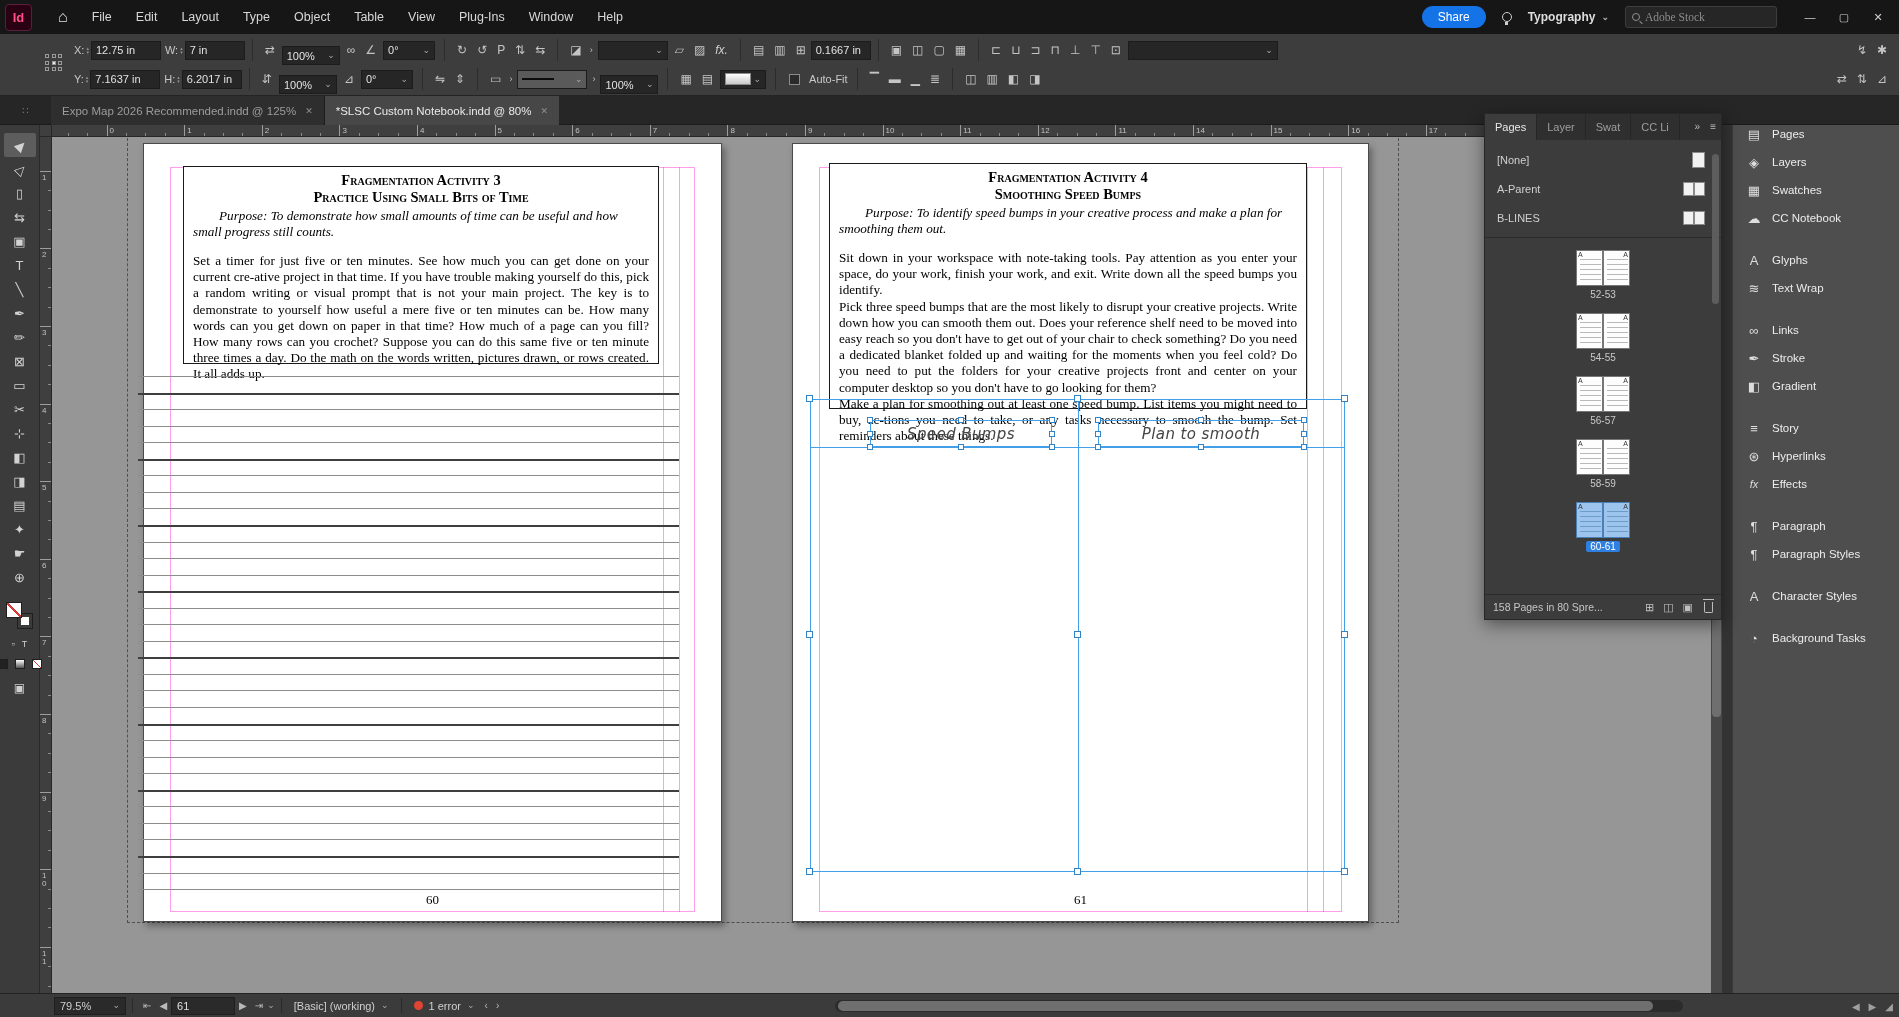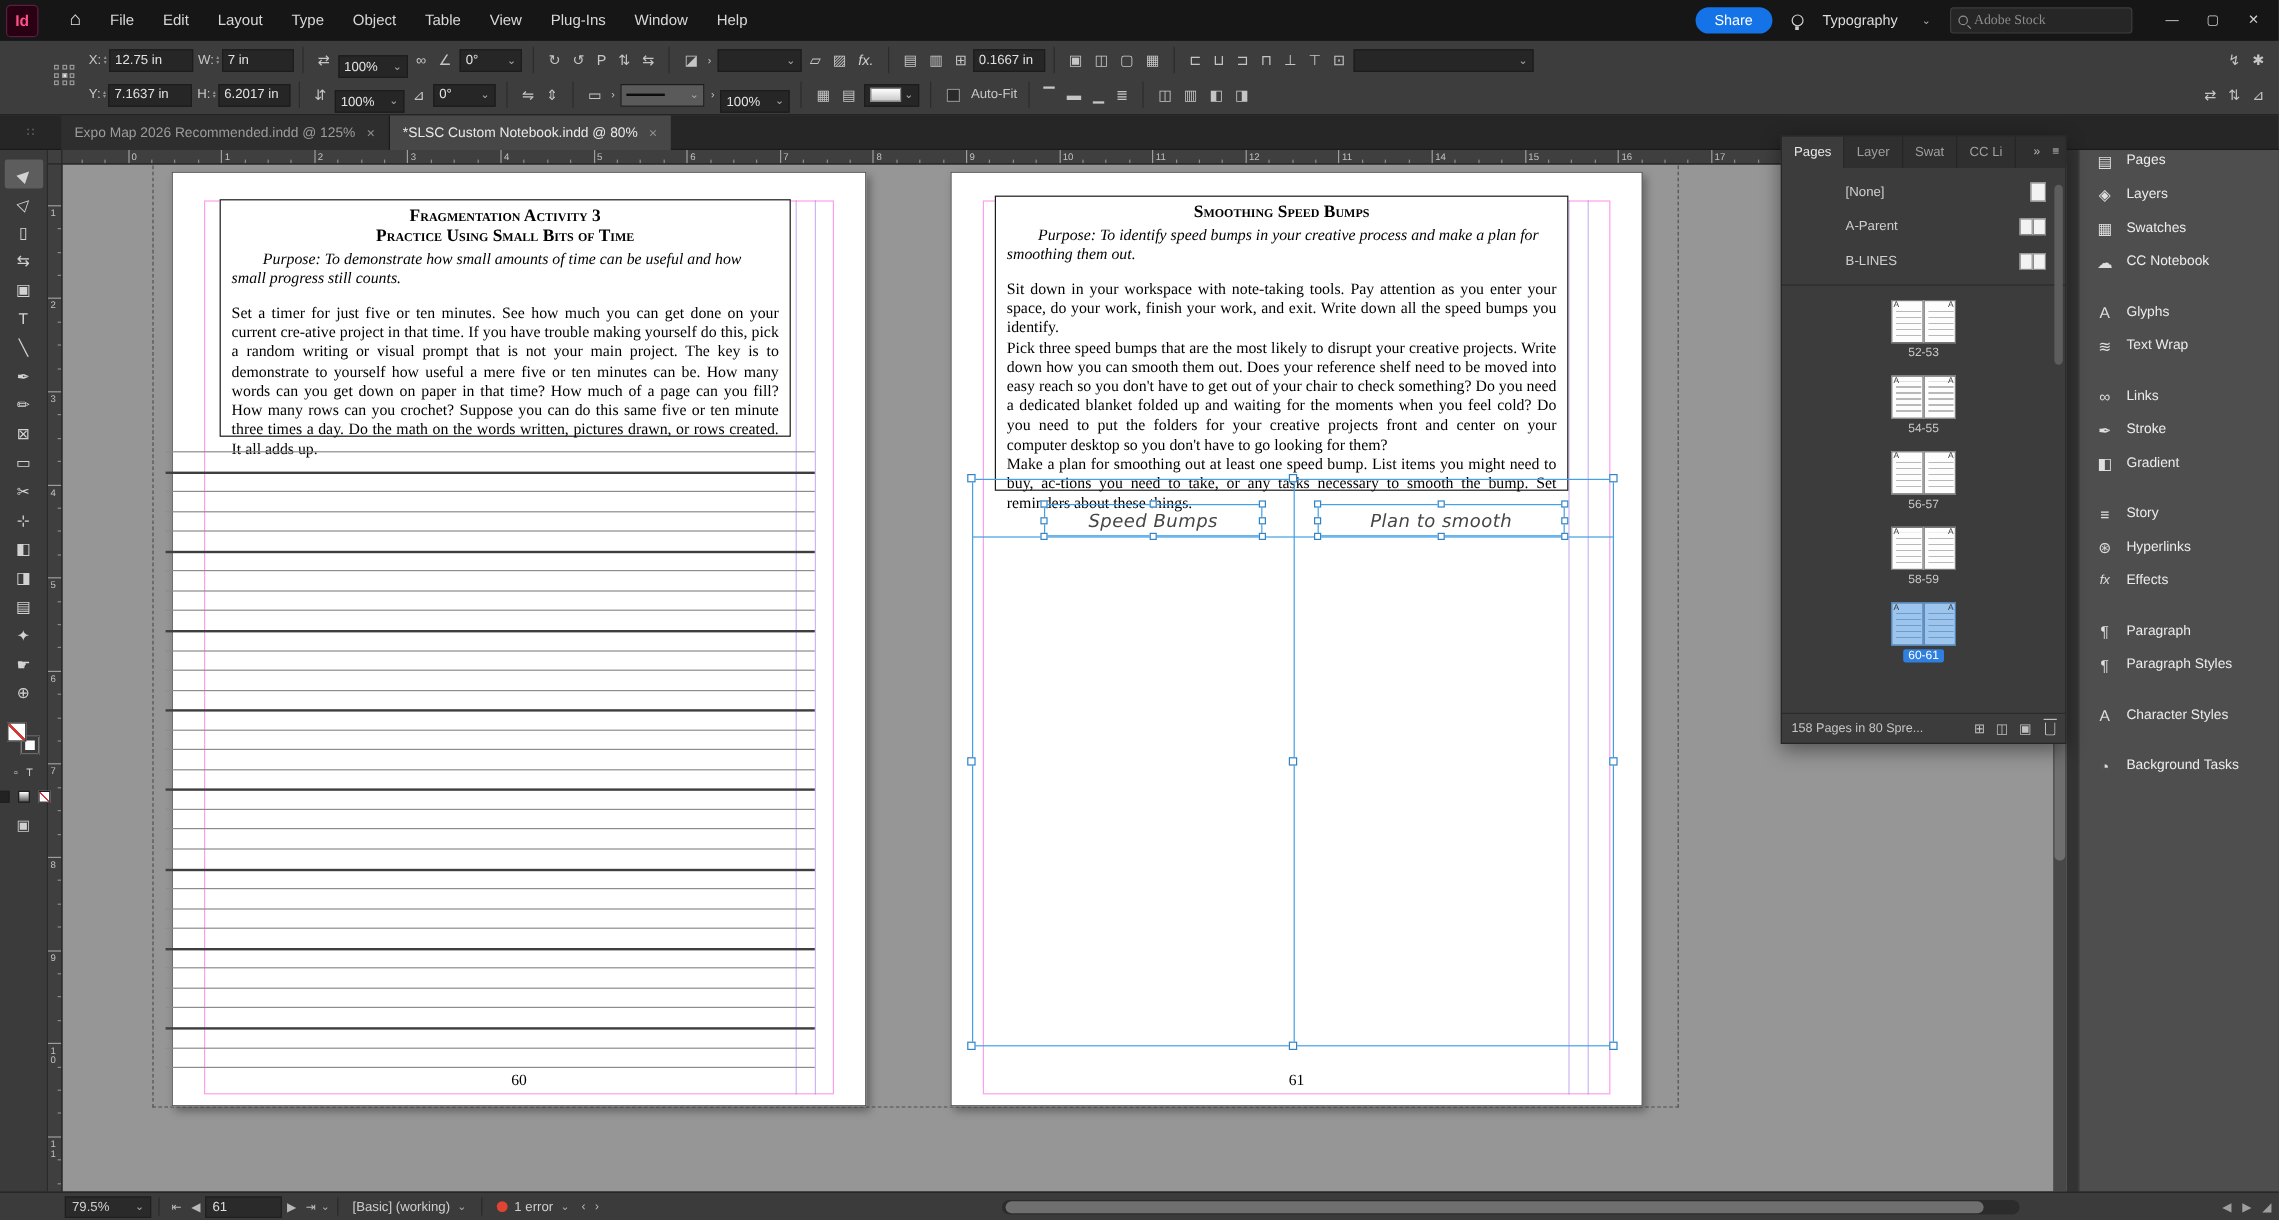--- a/index.html
+++ b/index.html
@@ -8,21 +8,21 @@
 
 .titlebar{position:absolute;left:0;top:0;width:1899px;height:34px;background:#161616;display:flex;align-items:center;z-index:80;}
 .id-logo{width:27px;height:27px;margin-left:5px;background:#2a0013;border:1px solid #5a1f3e;color:#ff4f87;font-size:13px;font-weight:bold;display:flex;align-items:center;justify-content:center;border-radius:4px;}
 .home-icon{margin-left:26px;font-size:16px;color:#e0e0e0;}
 .menus{display:flex;margin-left:12px;height:34px;}
 .menu-item{padding:0 12px;line-height:34px;font-size:12.5px;color:#d8d8d8;cursor:default;}
 .tb-right{margin-left:auto;display:flex;align-items:center;gap:16px;padding-right:4px;}
 .share-btn{background:#1473e6;border:none;color:#fff;font-size:12px;height:22px;padding:0 16px;border-radius:11px;font-family:inherit;}
 .bulb{width:10px;height:10px;border:1px solid #cfcfcf;border-radius:50%;position:relative;display:inline-block;}
 .bulb::after{content:"";position:absolute;left:2px;top:9px;width:3px;height:3px;background:#cfcfcf;}
-.workspace-switch{display:flex;align-items:center;gap:20px;font-size:12px;color:#ddd;}
+.workspace-switch{display:flex;align-items:center;gap:6px;font-size:12px;color:#ddd;font-weight:bold;}
 .caret{font-size:9px;color:#aaa;line-height:1;}
 .stock-search{width:152px;height:22px;background:#262626;border:1px solid #3d3d3d;border-radius:3px;display:flex;align-items:center;padding:0 6px;gap:5px;}
 .mag{width:8px;height:8px;border:1px solid #909090;border-radius:50%;position:relative;flex:none;}
 .mag::after{content:"";position:absolute;width:4px;height:1px;background:#909090;transform:rotate(45deg);left:6px;top:8px;}
 .stock-search input{background:transparent;border:none;outline:none;color:#bbb;font-size:11.5px;width:112px;font-family:Liberation Serif, serif;}
 .stock-search input::placeholder{color:#8b8b8b;}
 .win-controls{display:flex;}
 .win-btn{width:34px;text-align:center;font-size:11px;color:#cfcfcf;line-height:34px;}
 
 .control{position:absolute;top:34px;left:0;width:1899px;height:62px;background:#3d3d3d;border-bottom:1px solid #242424;z-index:70;}
@@ -108,21 +108,21 @@
 .vscroll{position:absolute;left:1711px;top:137px;width:11px;height:856px;background:#484848;z-index:22;}
 .vscroll-thumb{position:absolute;left:1px;top:280px;width:9px;height:300px;background:#6f6f6f;border-radius:4px;}
 
 .pages-panel{position:absolute;left:1484px;top:113px;width:238px;height:507px;background:#3c3c3c;border:1px solid #272727;box-shadow:0 5px 16px rgba(0,0,0,.45);z-index:60;display:flex;flex-direction:column;}
 .ppanel-tabs{height:26px;background:#2f2f2f;display:flex;align-items:stretch;font-size:11px;color:#9f9f9f;flex:none;}
 .ppanel-tab{padding:0 10px;line-height:26px;border-right:1px solid #262626;white-space:nowrap;overflow:hidden;}
 .ppanel-tab.active{background:#3c3c3c;color:#e8e8e8;}
 .ppanel-tabs .more{margin-left:auto;padding:0 5px;line-height:26px;color:#bbb;font-size:10px;}
 .ppanel-tabs .more + .more{margin-left:0;}
 .parent-list{padding-top:5px;flex:none;}
-.parent-row{height:29px;display:flex;align-items:center;justify-content:space-between;padding:0 16px 0 12px;font-size:11px;color:#d0d0d0;margin-left:41px;}
+.parent-row{height:29px;display:flex;align-items:center;justify-content:space-between;padding:0 16px 0 12px;font-size:11px;color:#d0d0d0;}
 .parent-pages{display:flex;}
 .mini-page{width:11px;height:14px;background:#f2f2f2;border:1px solid #8a8a8a;display:inline-block;}
 .parent-pages.p1 .mini-page{width:13px;height:16px;}
 .panel-sep{height:1px;background:#2b2b2b;margin-top:5px;flex:none;}
 .spread-list{flex:1;overflow:hidden;padding-top:12px;display:flex;flex-direction:column;align-items:center;gap:13px;position:relative;}
 .spread{display:flex;flex-direction:column;align-items:center;}
 .spread-pages{display:flex;}
 .tpage{width:27px;height:36px;background-color:#fdfdfd;border:1px solid #777;position:relative;background-image:repeating-linear-gradient(rgba(0,0,0,0) 0 4px,#b9b9b9 4px 5px);background-size:21px calc(100% - 8px);background-repeat:no-repeat;background-position:3px 4px;}
 .spread.selected .tpage{background-color:#9dc4ec;background-image:repeating-linear-gradient(rgba(0,0,0,0) 0 4px,#6d9cc9 4px 5px);border-color:#4a7fb5;}
 .parent-letter{position:absolute;font-size:7px;color:#333;top:0;}
@@ -643,20 +643,21 @@
           <div class="rule-line" style="top: 513.05px;"></div>
         </div>
       <div class="page-number">60</div>
     </div>
 
     <div class="page page-right">
       <div class="margin-guides"></div>
       <span class="col-guide" style="left:514px;"></span>
       <span class="col-guide" style="left:530px;"></span>
       <div class="doc-box box-right">
+        <div class="doc-title">Fragmentation Activity 4</div>
         <div class="doc-title">Smoothing Speed Bumps</div>
         <div class="doc-purpose">Purpose: To identify speed bumps in your creative process and make a plan for smoothing them out.</div>
         <div class="doc-body">
           <p>Sit down in your workspace with note-taking tools. Pay attention as you enter your space, do your work, finish your work, and exit. Write down all the speed bumps you identify.</p>
           <p>Pick three speed bumps that are the most likely to disrupt your creative projects. Write down how you can smooth them out. Does your reference shelf need to be moved into easy reach so you don't have to get out of your chair to check something? Do you need a dedicated blanket folded up and waiting for the moments when you feel cold? Do you need to put the folders for your creative projects front and center on your computer desktop so you don't have to go looking for them?</p>
           <p>Make a plan for smoothing out at least one speed bump. List items you might need to buy, ac-tions you need to take, or any tasks necessary to smooth the bump. Set reminders about these things.</p>
         </div>
       </div>
       <div class="sel-frame"></div>
       <div class="sel-divider"></div>

